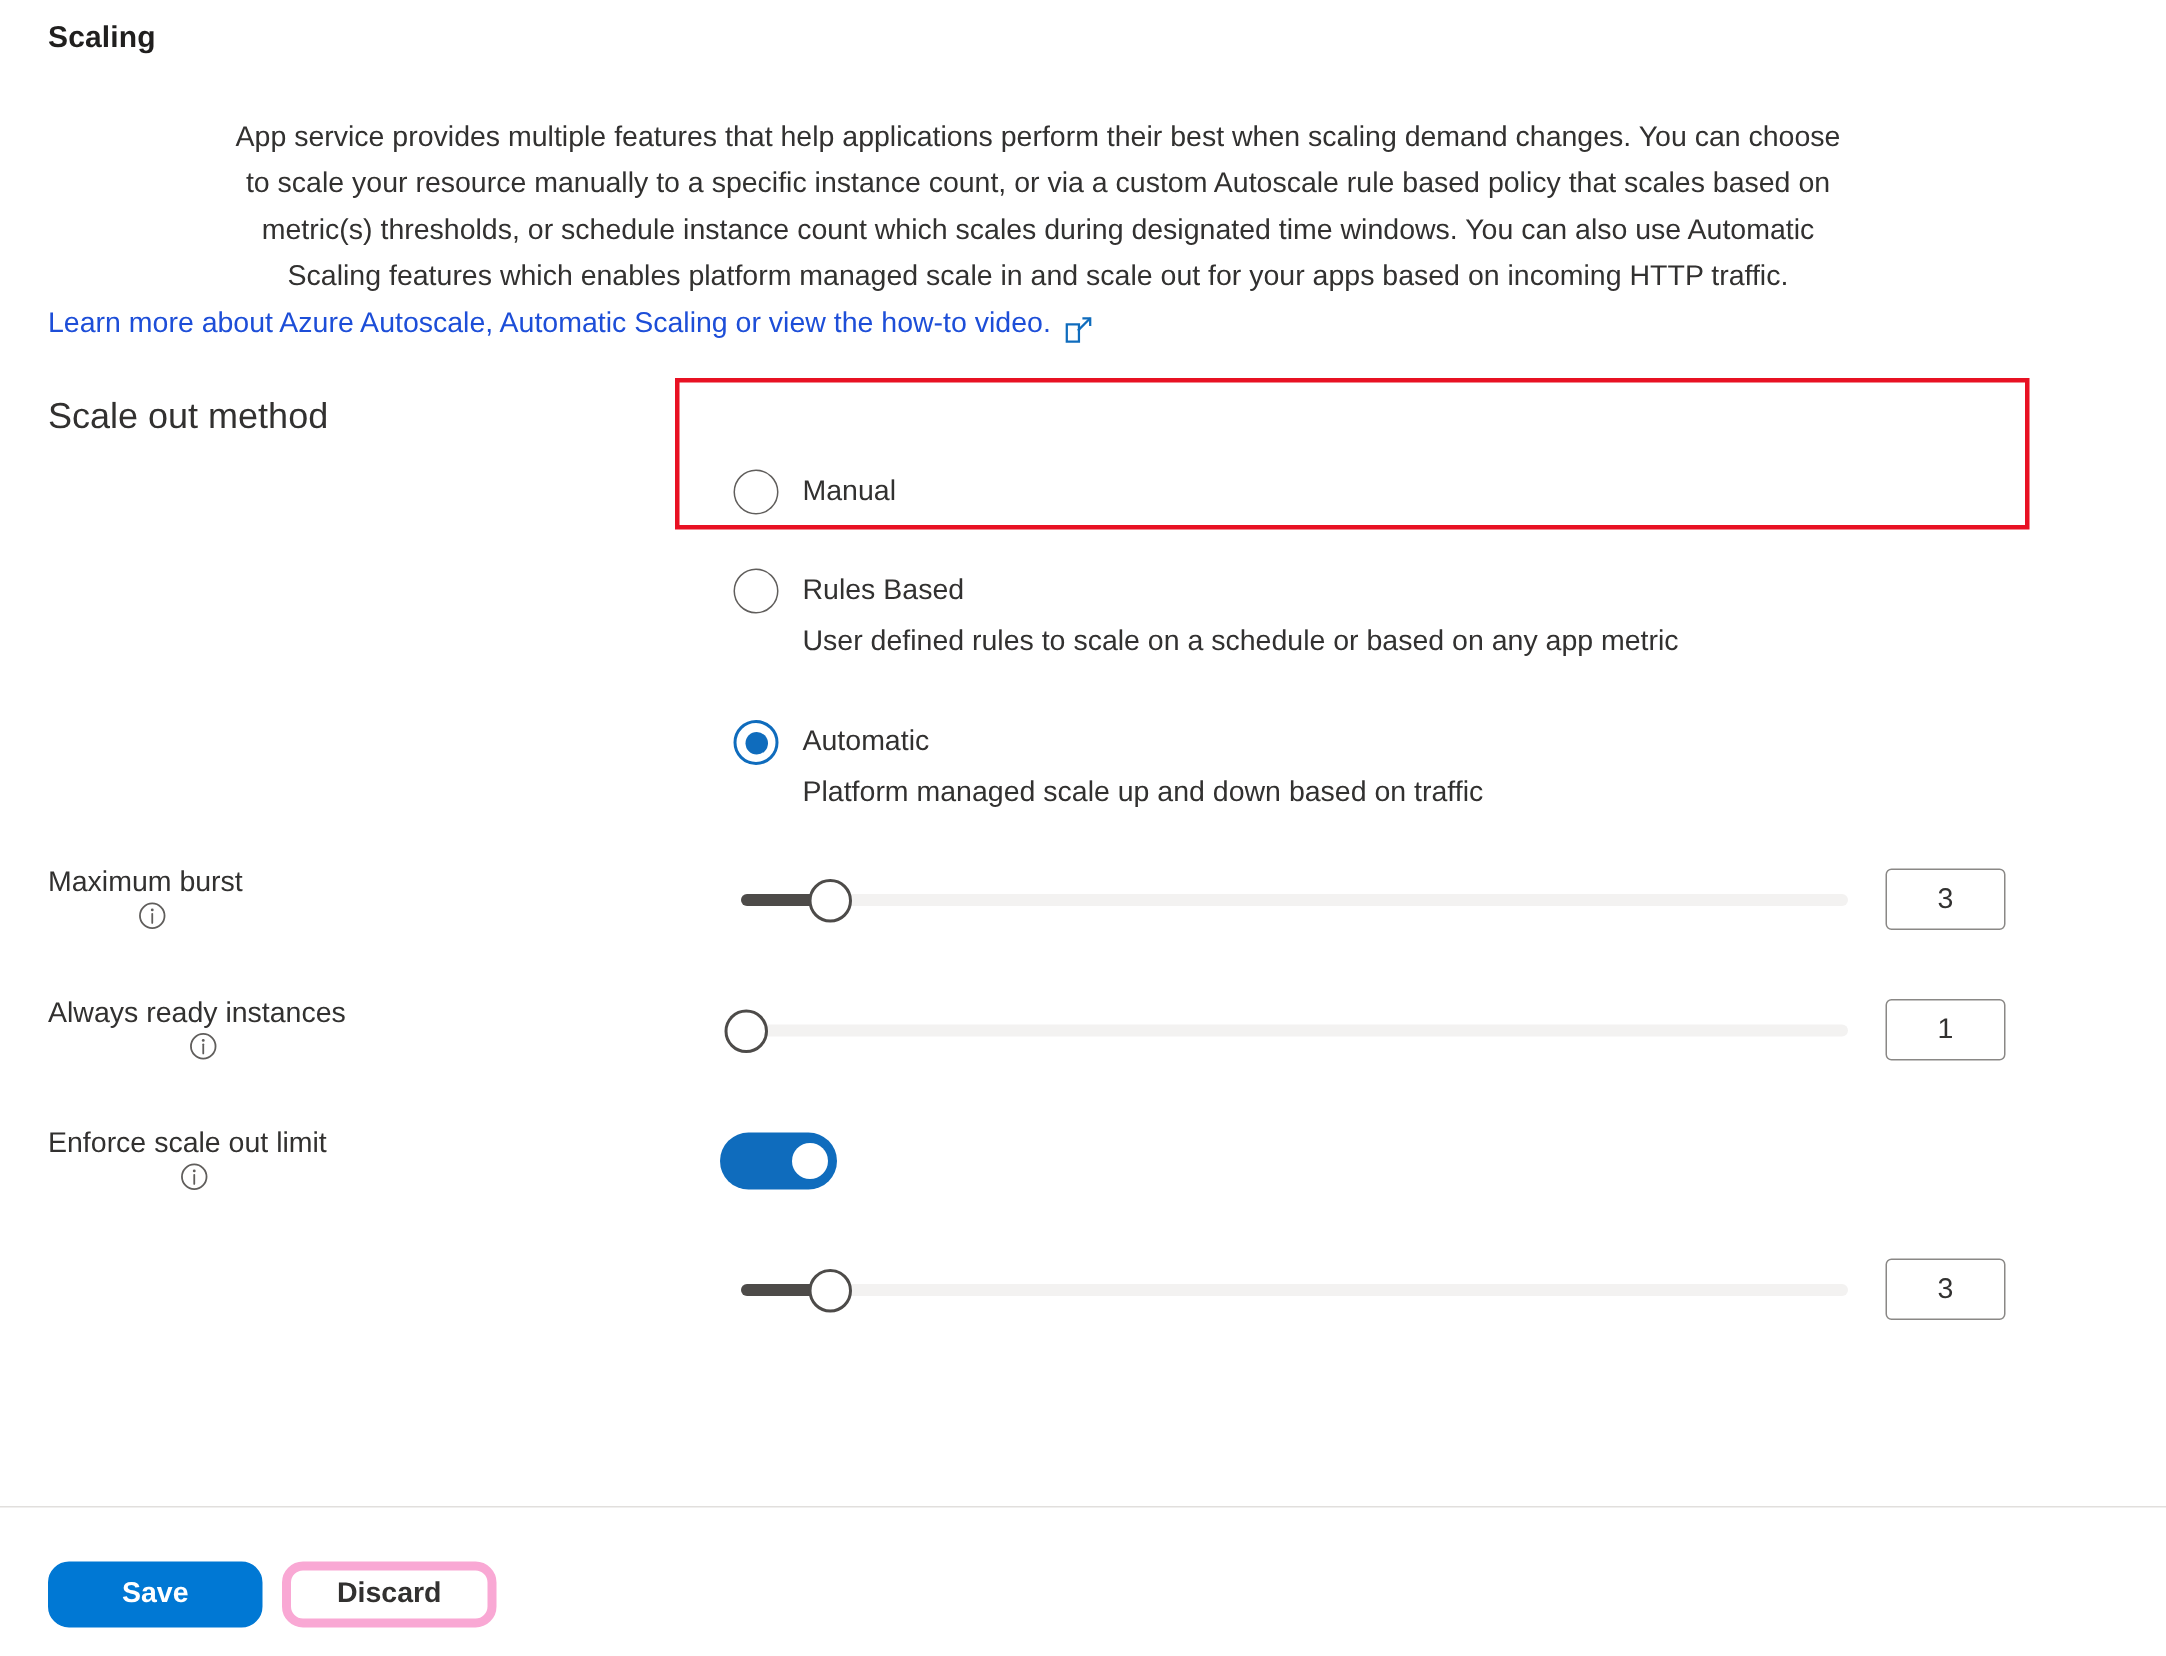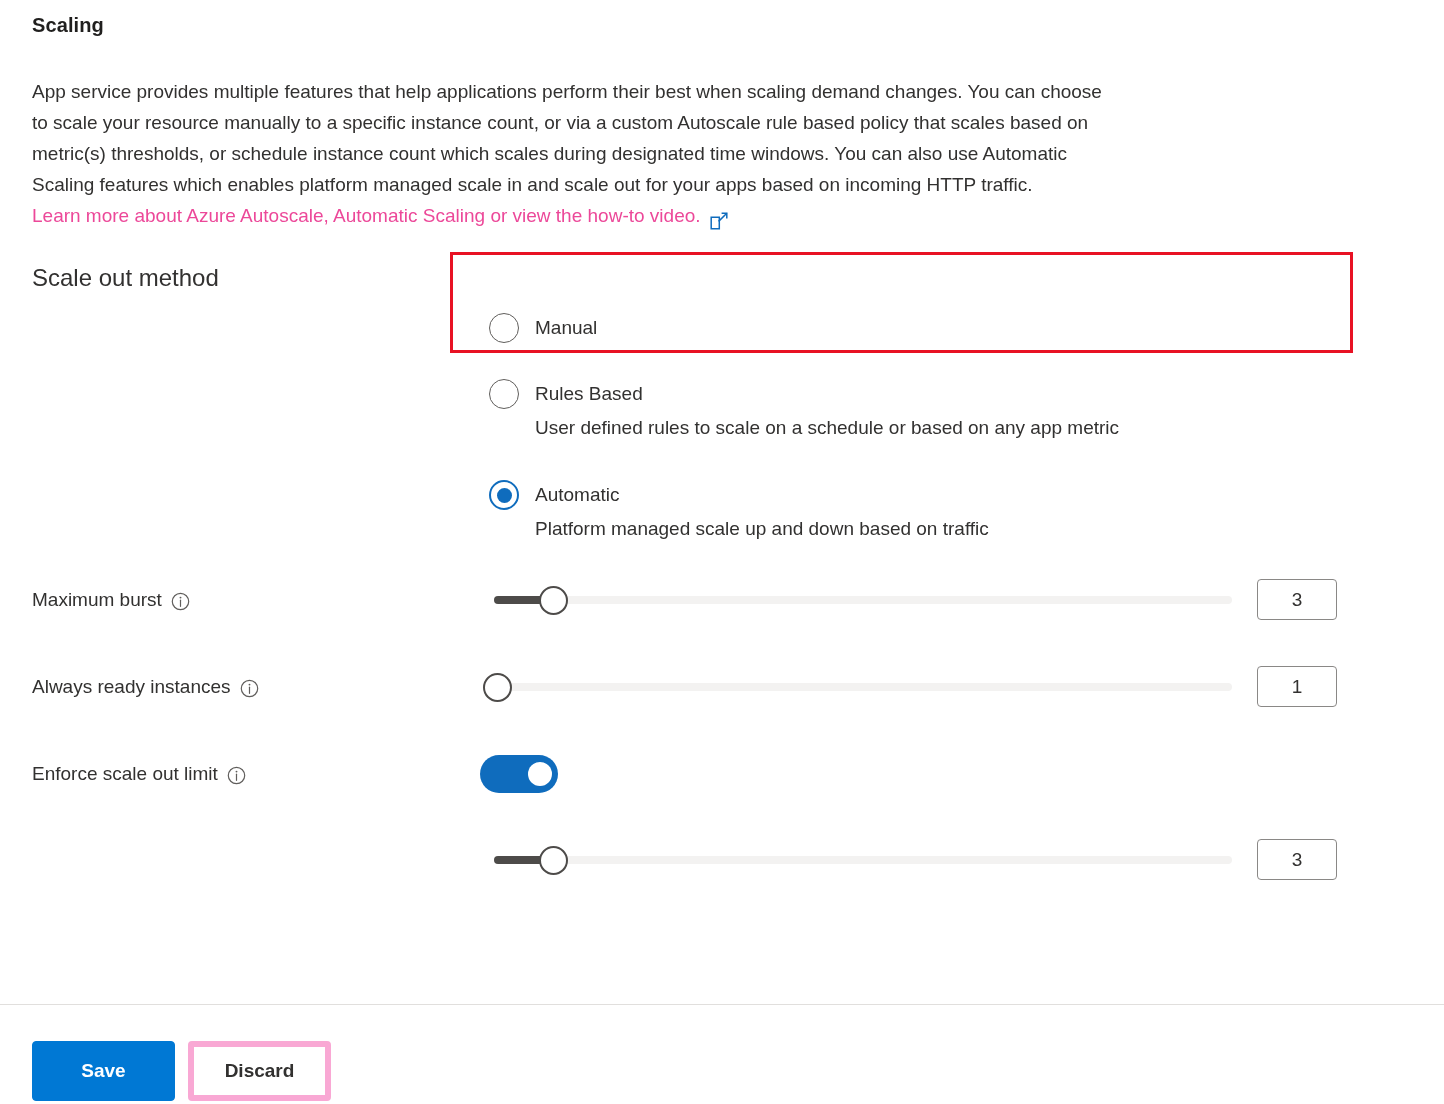--- a/index.html
+++ b/index.html
@@ -35,35 +35,36 @@
   
   .description {
     position: absolute;
     left: 32px;
     top: 76px;
     width: 1320px;
     font-size: 19px;
     line-height: 31px;
     color: #323130;
     font-weight: 400;
+    text-align: center;
   }
   .desc-line { display: block; white-space: nowrap; }
 
   .learn-more-line {
     position: absolute;
     left: 32px;
     top: 200px;
     font-size: 19px;
     line-height: 31px;
     display: flex;
     align-items: center;
     gap: 0px;
   }
   .learn-link {
-    color: #ec4899;
+    color: #1d4ed8;
     text-decoration: none;
     cursor: pointer;
     font-size: 19px;
   }
   .ext-link-icon {
     display: inline-block;
     margin-left: 9px;
     width: 18px;
     height: 18px;
     position: relative;
@@ -155,20 +156,21 @@
   .setting-label {
     position: absolute;
     left: 32px;
     top: 0;
     height: 44px;
     display: flex;
     align-items: center;
     font-size: 19px;
     color: #323130;
     white-space: nowrap;
+    flex-direction: column;
   }
   .info-icon {
     display: inline-block;
     width: 19px;
     height: 19px;
     margin-left: 9px;
     position: relative;
     top: 1px;
     cursor: pointer;
   }
@@ -258,27 +260,27 @@
     background: #e1dfdd;
   }
   .footer {
     position: absolute;
     left: 32px;
     top: 1041px;
     display: flex;
     gap: 13px;
   }
   .btn {
-    height: 60px;
+    height: 44px;
     min-width: 143px;
     padding: 12px 18px;
     font-size: 19px;
     font-weight: 600;
     font-family: "Liberation Sans", sans-serif;
-    border-radius: 4px;
+    border-radius: 14px;
     display: flex;
     align-items: center;
     justify-content: center;
     cursor: pointer;
     box-sizing: border-box;
   }
   .btn-primary {
     background: #0078d4;
     color: #ffffff;
     border: 1px solid #0078d4;

